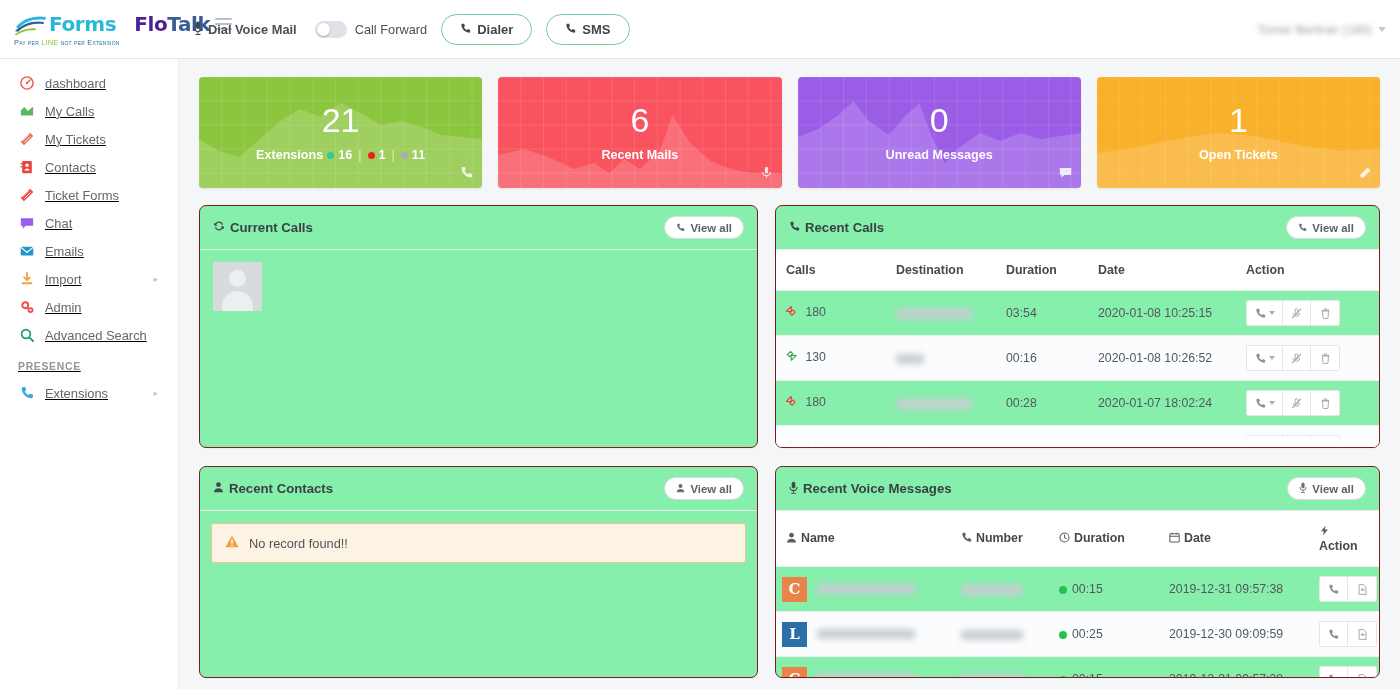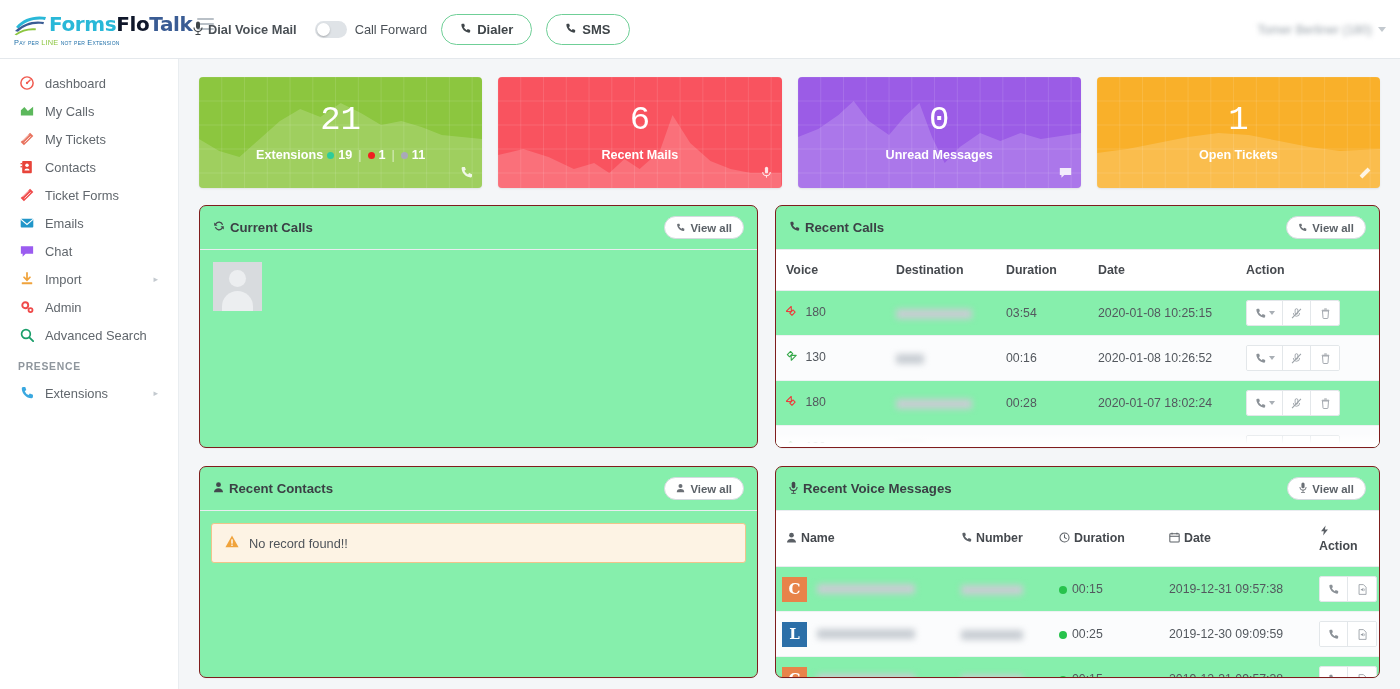--- a/index.html
+++ b/index.html
@@ -18,21 +18,21 @@
   }
   .brand { width: 179px; display: flex; align-items: center; padding-left: 14px; height: 59px; }
   .logo-wrap { display: flex; flex-direction: column; line-height: 1; }
   .logo-row { display: flex; align-items: center; }
   .logo-mark { width: 34px; height: 24px; position: relative; margin-right: 1px; }
   .logo-text {
     font-size: 20px; font-weight: 600; letter-spacing: -0.4px;
     font-family: "DejaVu Sans", sans-serif;
   }
   .lt-info { color: #29b8d8; }
-  .lt-flo { color: #0f172a; }
+  .lt-flo { color: #4c1d95; margin-left: 18px; }
   .lt-talk { color: #3a5c94; }
   .logo-tag {
     font-size: 7.4px; color: #1f6fa8; letter-spacing: 0.2px;
     margin-top: 3px; font-variant: small-caps; white-space: nowrap;
   }
   .logo-tag .hl { color: #8cc63f; }
   .hamburger { margin-left: 5px; display: flex; flex-direction: column; gap: 3px; cursor: pointer; }
   .hamburger span { display: block; width: 17px; height: 2px; background: #b9c0c7; border-radius: 1px; }
 
   .tb-items { display: flex; align-items: center; gap: 0; padding-left: 6px; }
@@ -65,21 +65,21 @@
   }
   .caret-d { width: 0; height: 0; border-left: 4px solid transparent;
     border-right: 4px solid transparent; border-top: 5px solid #c3c9cf; }
 
   
   .body { display: flex; flex: 1 1 auto; min-height: 0; }
 
   
   .sidebar {
     width: 179px; flex: 0 0 179px; background: #fff; padding-top: 10px;
-    border-right: 1px solid #e9edf0; overflow: hidden;
+    border-right: 1px solid #e9edf0; overflow: hidden; text-decoration: underline;
   }
   .nav-item {
     display: flex; align-items: center; height: 28px; padding: 0 14px 0 18px;
     font-size: 12.9px; color: #61676d; cursor: pointer; position: relative;
     margin-bottom: 0;
   }
   .nav-item .nic {
     width: 18px; flex: 0 0 18px; display: flex; align-items: center;
     justify-content: center; margin-right: 9px; font-size: 13px;
   }
@@ -97,21 +97,21 @@
   .stat-card {
     flex: 1 1 0; height: 111px; border-radius: 4px; position: relative;
     overflow: hidden; color: #fff; box-shadow: 0 1px 2px rgba(0,0,0,.08);
   }
   .stat-card svg.bg { position: absolute; inset: 0; width: 100%; height: 100%; }
   .stat-inner {
     position: relative; z-index: 2; height: 100%;
     display: flex; flex-direction: column; align-items: center; justify-content: center;
   }
   .stat-num { font-size: 34px; font-weight: 300; line-height: 1; margin-bottom: 11px;
-    font-family: Liberation Mono, monospace; }
+    font-family: Liberation Sans, sans-serif; }
   .stat-lbl { font-size: 12.6px; font-weight: 700; display: flex; align-items: center; gap: 4px; }
   .dot { width: 7px; height: 7px; border-radius: 50%; display: inline-block; }
   .sep-pipe { opacity: .6; margin: 0 2px; font-weight: 400; }
   .stat-ico { position: absolute; right: 9px; bottom: 6px; z-index: 2; opacity: .85; font-size: 12px; }
 
   .row2 { display: flex; gap: 17px; }
   .col { display: flex; flex-direction: column; gap: 18px; }
   .col-l { flex: 0 0 559px; }
   .col-r { flex: 1 1 auto; }
 
@@ -310,33 +310,33 @@
               <svg width="14" height="14" viewBox="0 0 16 16">
                 <path d="M11.5 0.8 L15.2 4.5 L4.5 15.2 L0.8 11.5 z" fill="#ef4a4a"></path>
                 <path d="M3 10 L10 3 M5 12 L12 5" stroke="#fff" stroke-width="1"></path>
               </svg>
             </span>
             <span>Ticket Forms</span>
           </div>
           <div class="nav-item">
             <span class="nic">
               <svg width="14" height="14" viewBox="0 0 16 16">
+                <path d="M1 2.5 h14 v8.5 h-8.5 L3 14.5 V11 H1 z" fill="#9b5cf0"></path>
+              </svg>
+            </span>
+            <span>Chat</span>
+          </div>
+          <div class="nav-item">
+            <span class="nic">
+              <svg width="14" height="14" viewBox="0 0 16 16">
                 <rect x="0.8" y="3" width="14.4" height="10" rx="1" fill="#2196c9"></rect>
                 <path d="M0.8 3.6 L8 9.6 L15.2 3.6" stroke="#fff" stroke-width="1.4" fill="none"></path>
               </svg>
             </span>
             <span>Emails</span>
-          </div>
-          <div class="nav-item">
-            <span class="nic">
-              <svg width="14" height="14" viewBox="0 0 16 16">
-                <path d="M1 2.5 h14 v8.5 h-8.5 L3 14.5 V11 H1 z" fill="#9b5cf0"></path>
-              </svg>
-            </span>
-            <span>Chat</span>
           </div>
           <div class="nav-item">
             <span class="nic">
               <svg width="14" height="14" viewBox="0 0 16 16">
                 <path d="M8 1 v6.4 M4.6 6 L8 9.4 L11.4 6" stroke="#f0a33c" stroke-width="2" fill="none" stroke-linecap="round"></path>
                 <rect x="2" y="11.6" width="12" height="2.4" rx="0.6" fill="#f0a33c"></rect>
               </svg>
             </span>
             <span>Import</span>
             <span class="arr">▸</span>
@@ -399,21 +399,21 @@
                 <line x1="0" y1="72" x2="560" y2="72"></line>
                 <line x1="0" y1="96" x2="560" y2="96"></line>
        </g>
        <path d="M0,62 L40,74 L80,80 L120,62 L160,44 L200,32 L240,40 L280,26 L320,36 L360,48 L400,44 L440,50 L480,58 L520,60 L560,62 L560,111 L0,111 Z" fill="rgba(255,255,255,.17)"></path>
      </svg>
      <div class="stat-inner">
        <div class="stat-num">21</div>
        <div class="stat-lbl">
                 <span>Extensions</span> 
                 <span class="dot" style="background:#2ecc9a"></span>
-                <span>19</span>
+                <span>16</span>
                 <span class="sep-pipe">|</span>
                 <span class="dot" style="background:#f02020"></span>
                 <span>1</span>
                 <span class="sep-pipe">|</span>
                 <span class="dot" style="background:#a9a9b8"></span>
                 <span>11</span>
               </div>
      </div>
      <span class="stat-ico"><svg width="13" height="13" viewBox="0 0 16 16">
                 <path d="M3.6 1.2 L6 1.2 L7.2 4.6 L5.4 5.9 a8.5 8.5 0 0 0 4.5 4.5 l1.3-1.8 L14.8 10 v2.4 a1.6 1.6 0 0 1-1.8 1.6 C7 13.4 2.6 9 2 3 A1.6 1.6 0 0 1 3.6 1.2 z" fill="#fff"></path>
@@ -621,21 +621,21 @@
               <table class="ctbl">
                 <colgroup>
                     <col style="width:110px">
                     <col style="width:110px">
                     <col style="width:92px">
                     <col style="width:148px">
                     <col>
                   </colgroup>
                 <thead>
                     <tr id="rc-head">
-                      <th>Voice</th>
+                      <th>Calls</th>
                       <th>Destination</th>
                       <th>Duration</th>
                       <th>Date</th>
                       <th>Action</th>
                     </tr>
                   </thead>
                 <tbody id="rc-body">
                     <tr>
                       <td>
        <span style="display:inline-block;vertical-align:-2px;margin-right:4px"><svg width="12" height="12" viewBox="0 0 16 16">

